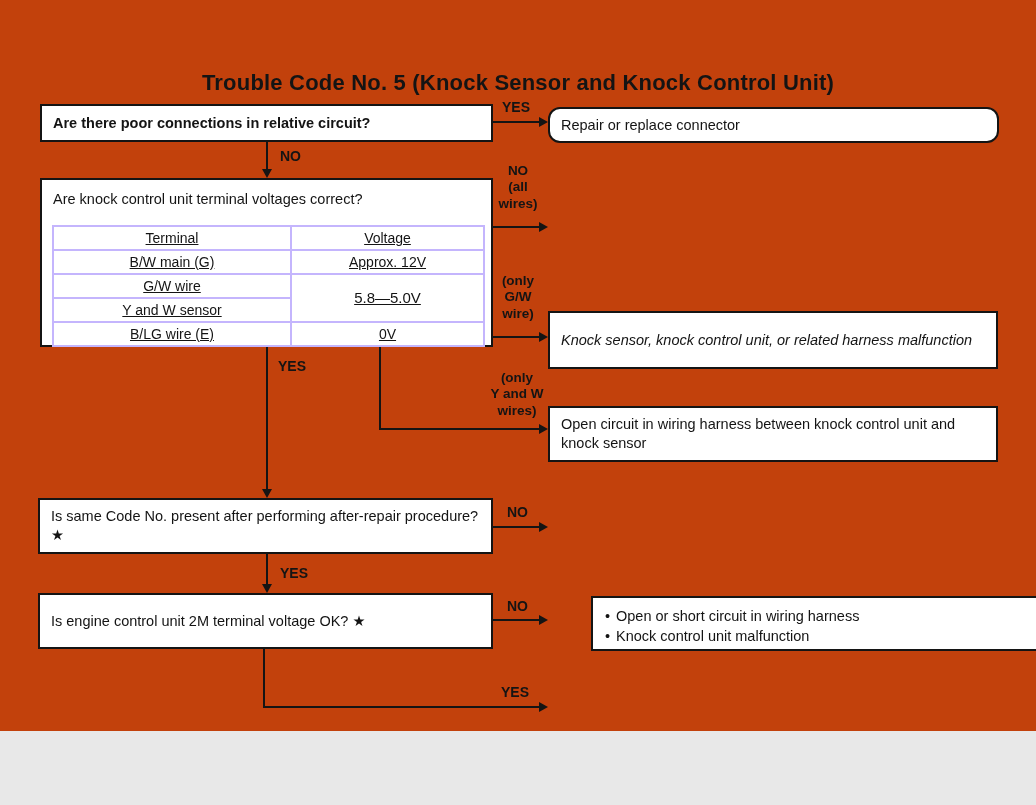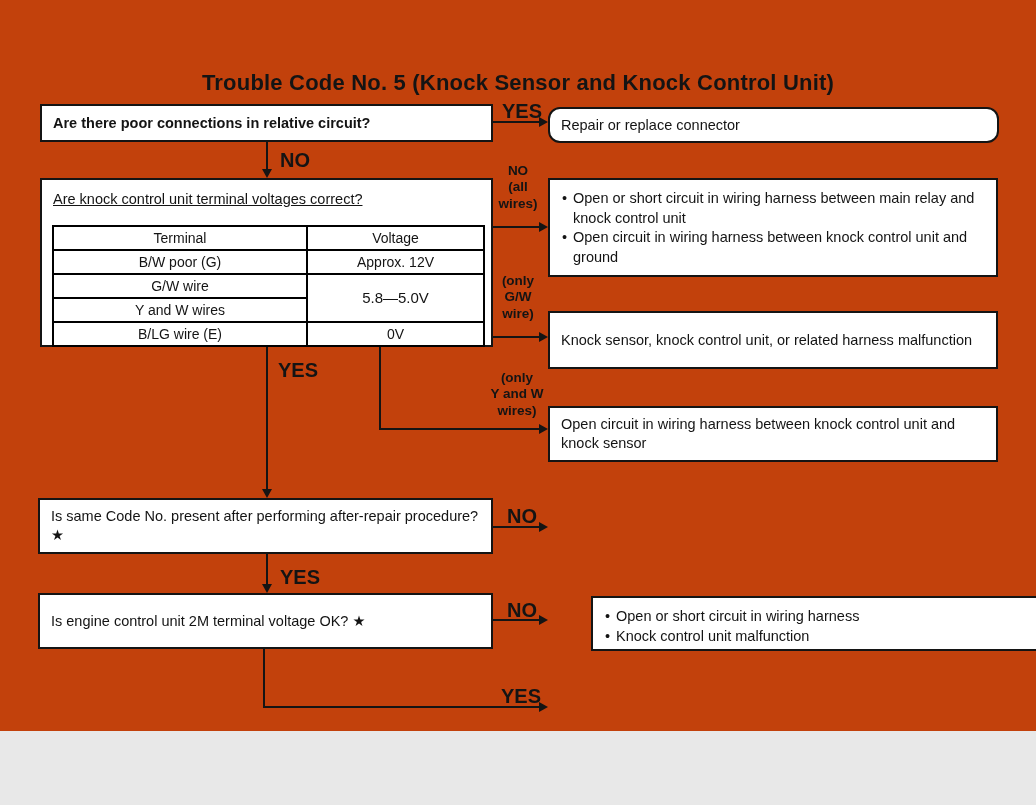--- a/index.html
+++ b/index.html
@@ -12,41 +12,41 @@
     font-size:22px;font-weight:bold;letter-spacing:.2px;margin:0;
   }
   .box{
     position:absolute;border:2px solid #141414;background:#fff;
     box-sizing:border-box;font-size:14.5px;line-height:1.3;
   }
   .flexc{display:flex;align-items:center;padding:0 11px;}
   .bullets{margin:0;padding:9px 10px 0 12px;list-style:none;}
   .bullets li{position:relative;padding-left:11px;line-height:1.35;}
   .bullets li::before{content:"\2022";position:absolute;left:0;top:0;}
-  .q2-question{padding:10px 0 0 11px;text-decoration:underline;}
+  .q2-question{padding:10px 0 0 11px;}
   .vtable{
     position:absolute;left:10px;top:45px;width:433px;
     border-collapse:collapse;font-size:14px;text-align:center;table-layout:fixed;
   }
   .vtable th,.vtable td{
-    border:2px solid #000000;height:20px;padding:1px 18px;font-weight:normal;
+    border:2px solid #c4b5fd;height:20px;padding:1px 10px;font-weight:normal;text-decoration:underline;
   }
   .hline,.vline{position:absolute;background:#141414;}
   .arrow-right{
     position:absolute;width:0;height:0;
     border-top:5px solid transparent;border-bottom:5px solid transparent;
     border-left:9px solid #141414;
   }
   .arrow-down{
     position:absolute;width:0;height:0;
     border-left:5px solid transparent;border-right:5px solid transparent;
     border-top:9px solid #141414;
   }
   .lbl{
-    position:absolute;font-weight:bold;font-size:20px;line-height:1.22;
+    position:absolute;font-weight:bold;font-size:14px;line-height:1.22;
     white-space:pre-line;
   }
   .lbl-center{text-align:center;font-size:13.5px;}
 </style>
 </head>
 <body>
 
 <div class="canvas">
 
   <h1 class="title">Trouble Code No. 5 (Knock Sensor and Knock Control Unit)</h1>
@@ -57,29 +57,29 @@
 
   <div class="box" style="left:40px;top:178px;width:453px;height:169px;">
     <div class="q2-question">Are knock control unit terminal voltages correct?</div>
     <table class="vtable">
       <tbody>
           <tr>
         <th style="width:216px;">Terminal</th>
         <th>Voltage</th>
       </tr>
       <tr>
-        <td>B/W poor (G)</td>
+        <td>B/W main (G)</td>
         <td>Approx. 12V</td>
       </tr>
       <tr>
         <td>G/W wire</td>
         <td rowspan="2" style="font-size:15px;">5.8—5.0V</td>
       </tr>
       <tr>
-        <td>Y and W wires</td>
+        <td>Y and W sensor</td>
       </tr>
       <tr>
         <td>B/LG wire (E)</td>
         <td>0V</td>
       </tr>
     </tbody>
       </table>
   </div>
 
   <div class="box flexc" style="left:38px;top:498px;width:455px;height:56px;">
@@ -87,28 +87,22 @@
   </div>
 
   <div class="box flexc" style="left:38px;top:593px;width:455px;height:56px;">
     <span>Is engine control unit 2M terminal voltage OK? ★</span>
   </div>
 
   <div class="box flexc" style="left:548px;top:107px;width:451px;height:36px;border-radius:12px;">
     <span>Repair or replace connector</span>
   </div>
 
-  <div class="box" style="left:548px;top:178px;width:450px;height:99px;">
-    <ul class="bullets">
-      <li>Open or short circuit in wiring harness between main relay and knock control unit</li>
-      <li>Open circuit in wiring harness between knock control unit and ground</li>
-    </ul>
-  </div>
 
-  <div class="box flexc" style="left:548px;top:311px;width:450px;height:58px;">
+  <div class="box flexc" style="left:548px;top:311px;width:450px;height:58px;font-style:italic;">
     <span>Knock sensor, knock control unit, or related harness malfunction</span>
   </div>
 
   <div class="box flexc" style="left:548px;top:406px;width:450px;height:56px;">
     <span>Open circuit in wiring harness between knock control unit and knock sensor</span>
   </div>
 
 
   <div class="box" style="left:548px;top:596px;width:451px;height:55px;margin-left:43px;">
     <ul class="bullets">

